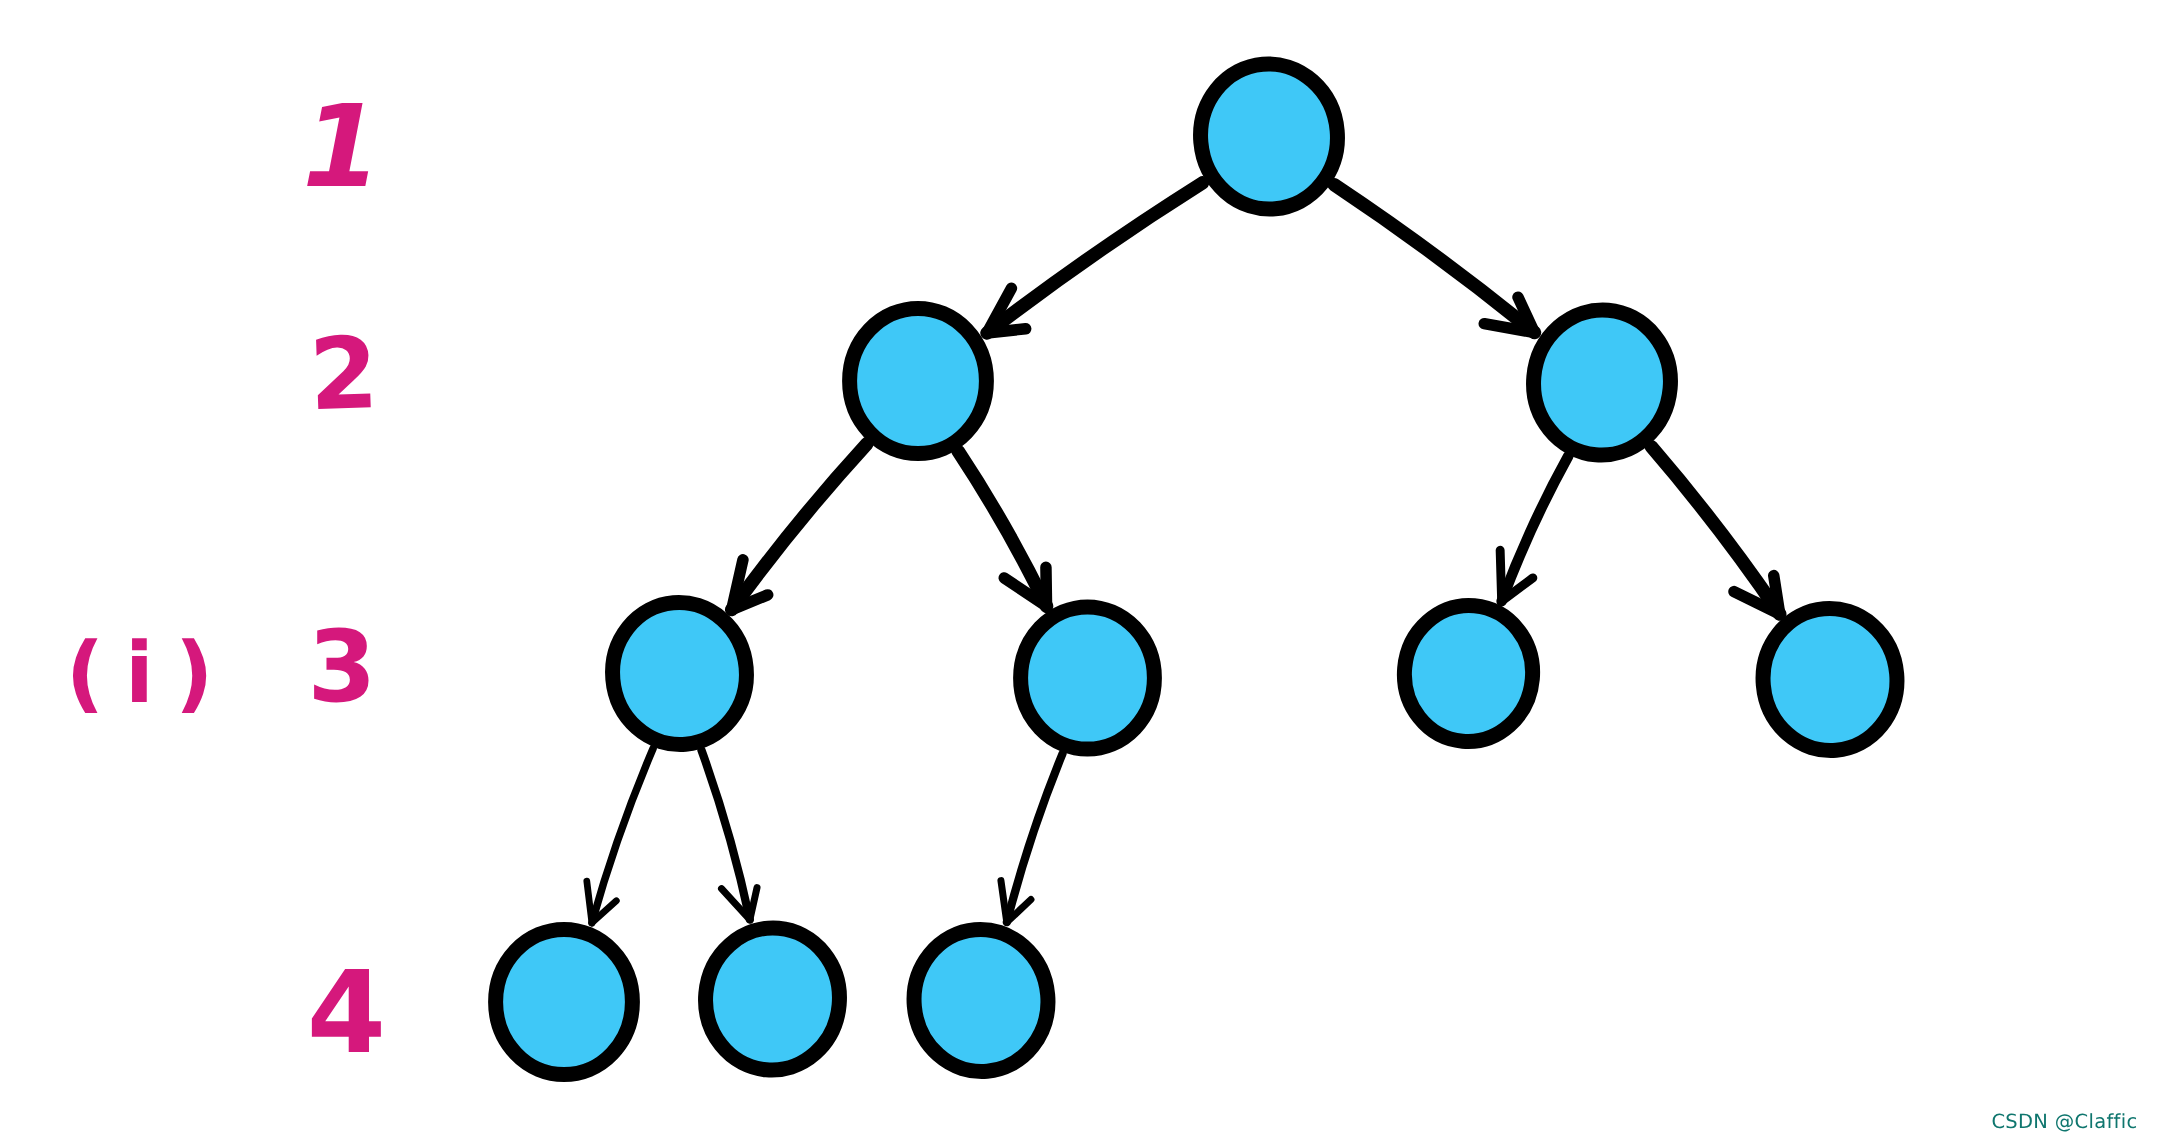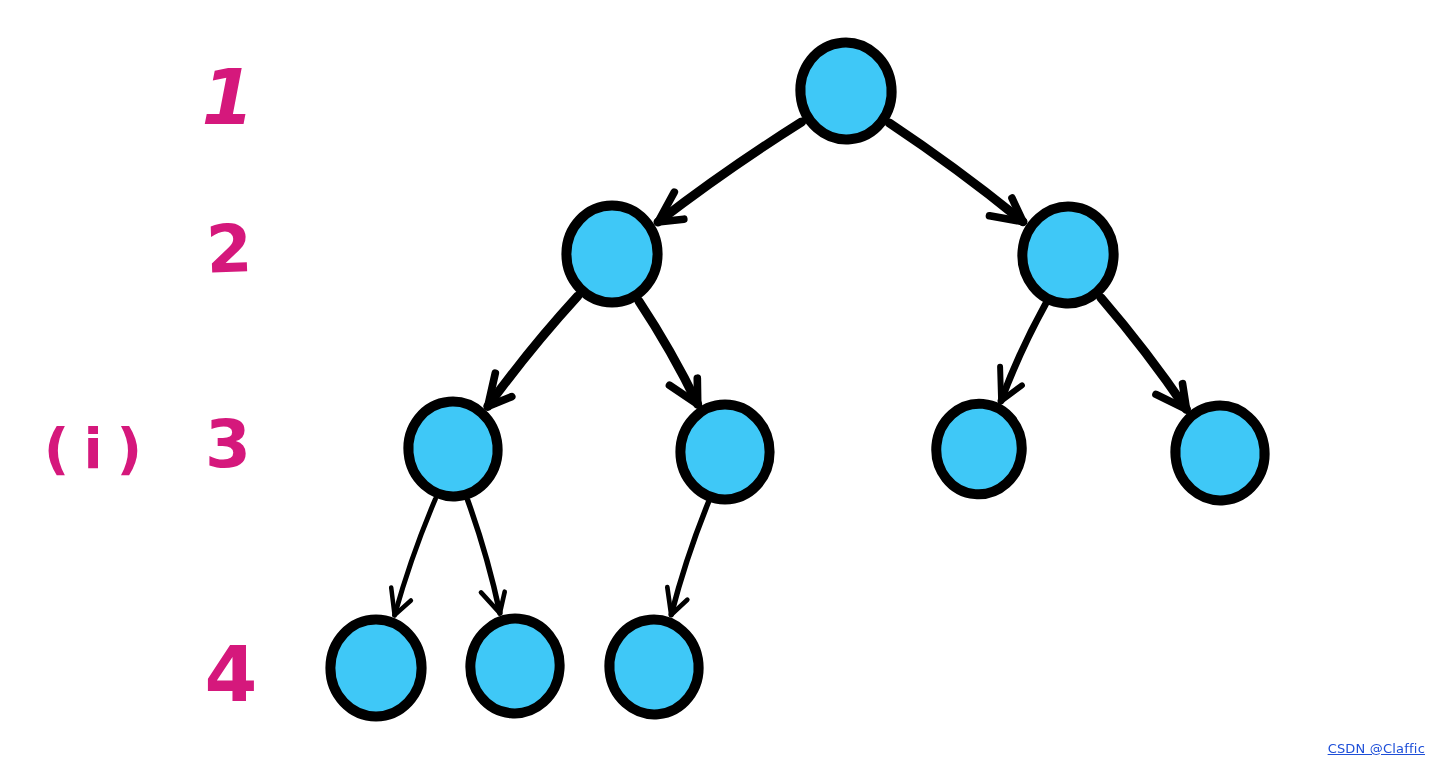--- a/index.html
+++ b/index.html
@@ -18,25 +18,24 @@
     position: absolute;
     left: 0; top: 0;
     width: 1441px;
     height: 763px;
   }
   .watermark {
     position: absolute;
     right: 16px;
     bottom: 7px;
     font-size: 13px;
-    color: #1d4ed8;
+    color: #0f766e;
     font-family: "DejaVu Sans", "Liberation Sans", sans-serif;
     letter-spacing: 0.2px;
     user-select: none;
-    text-decoration: underline;
   }
 </style>
 </head>
 <body>
 
 <div class="stage">
   <svg id="tree-svg" viewBox="0 0 1441 763" xmlns="http://www.w3.org/2000/svg">
       <path d="M 801.7 121.9 Q 727.5 168.6 658.0 222.0" stroke="#000000" stroke-width="9" fill="none" stroke-linecap="round"></path>
       <path d="M 674.3 192.2 L 658.0 222.0 L 683.8 219.2" stroke="#000000" stroke-width="7.6499999999999995" fill="none" stroke-linecap="round" stroke-linejoin="round"></path>
       <path d="M 889.4 123.1 Q 958.6 169.2 1023.0 221.7" stroke="#000000" stroke-width="9" fill="none" stroke-linecap="round"></path>

